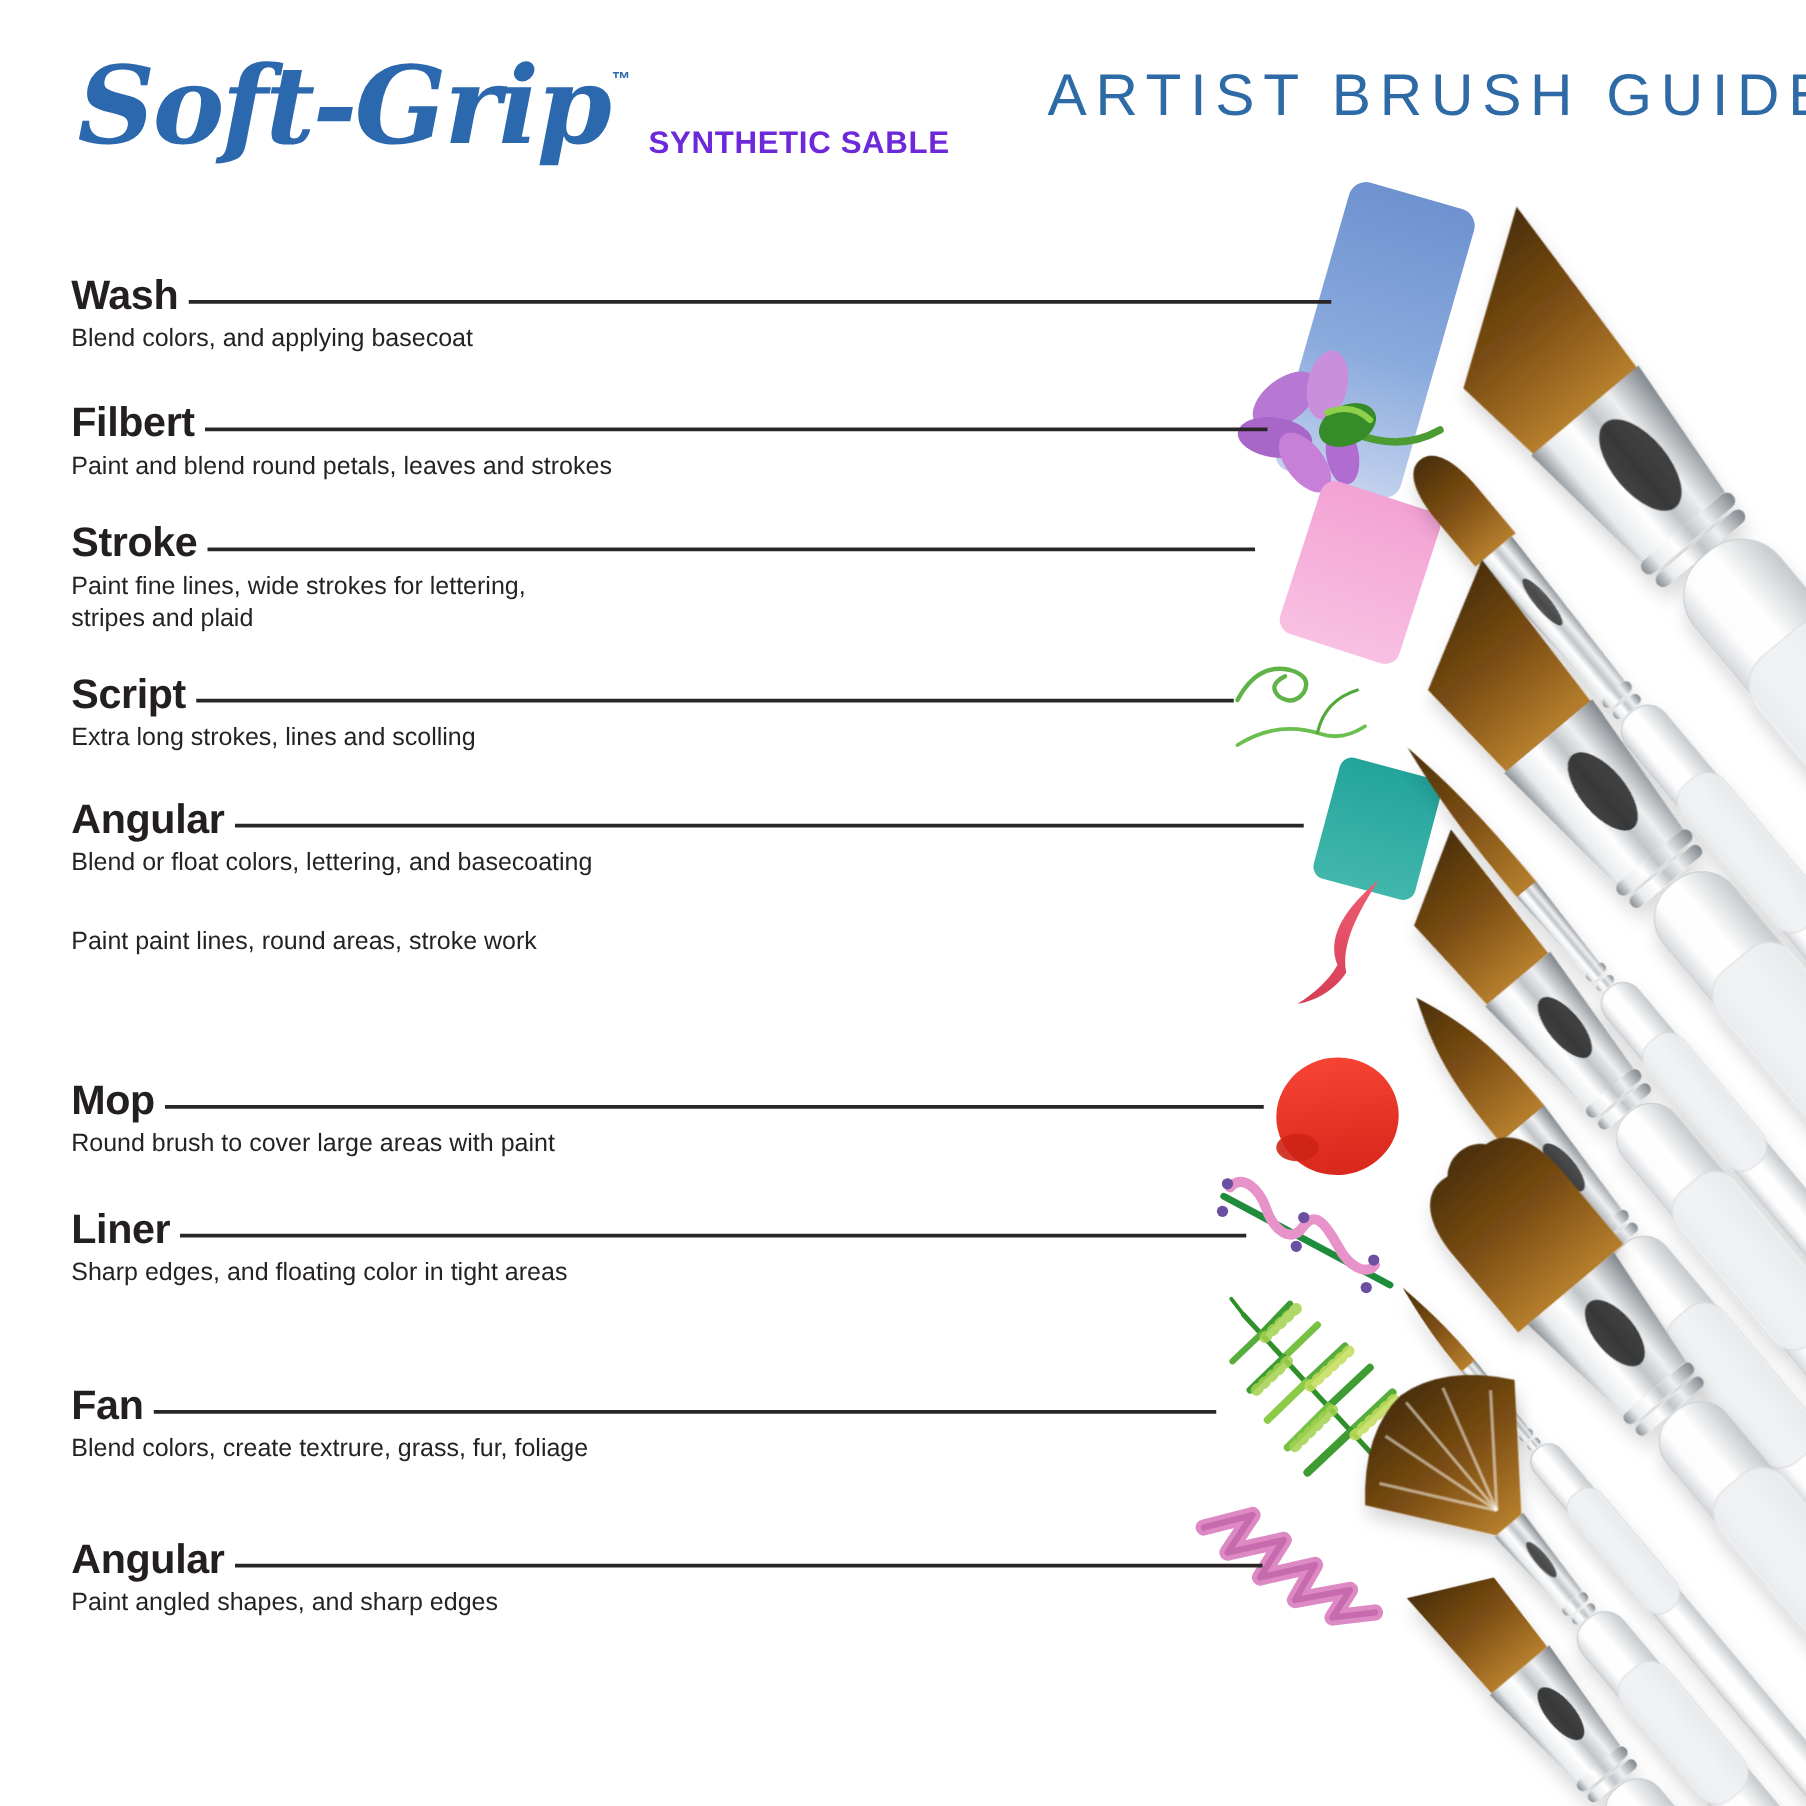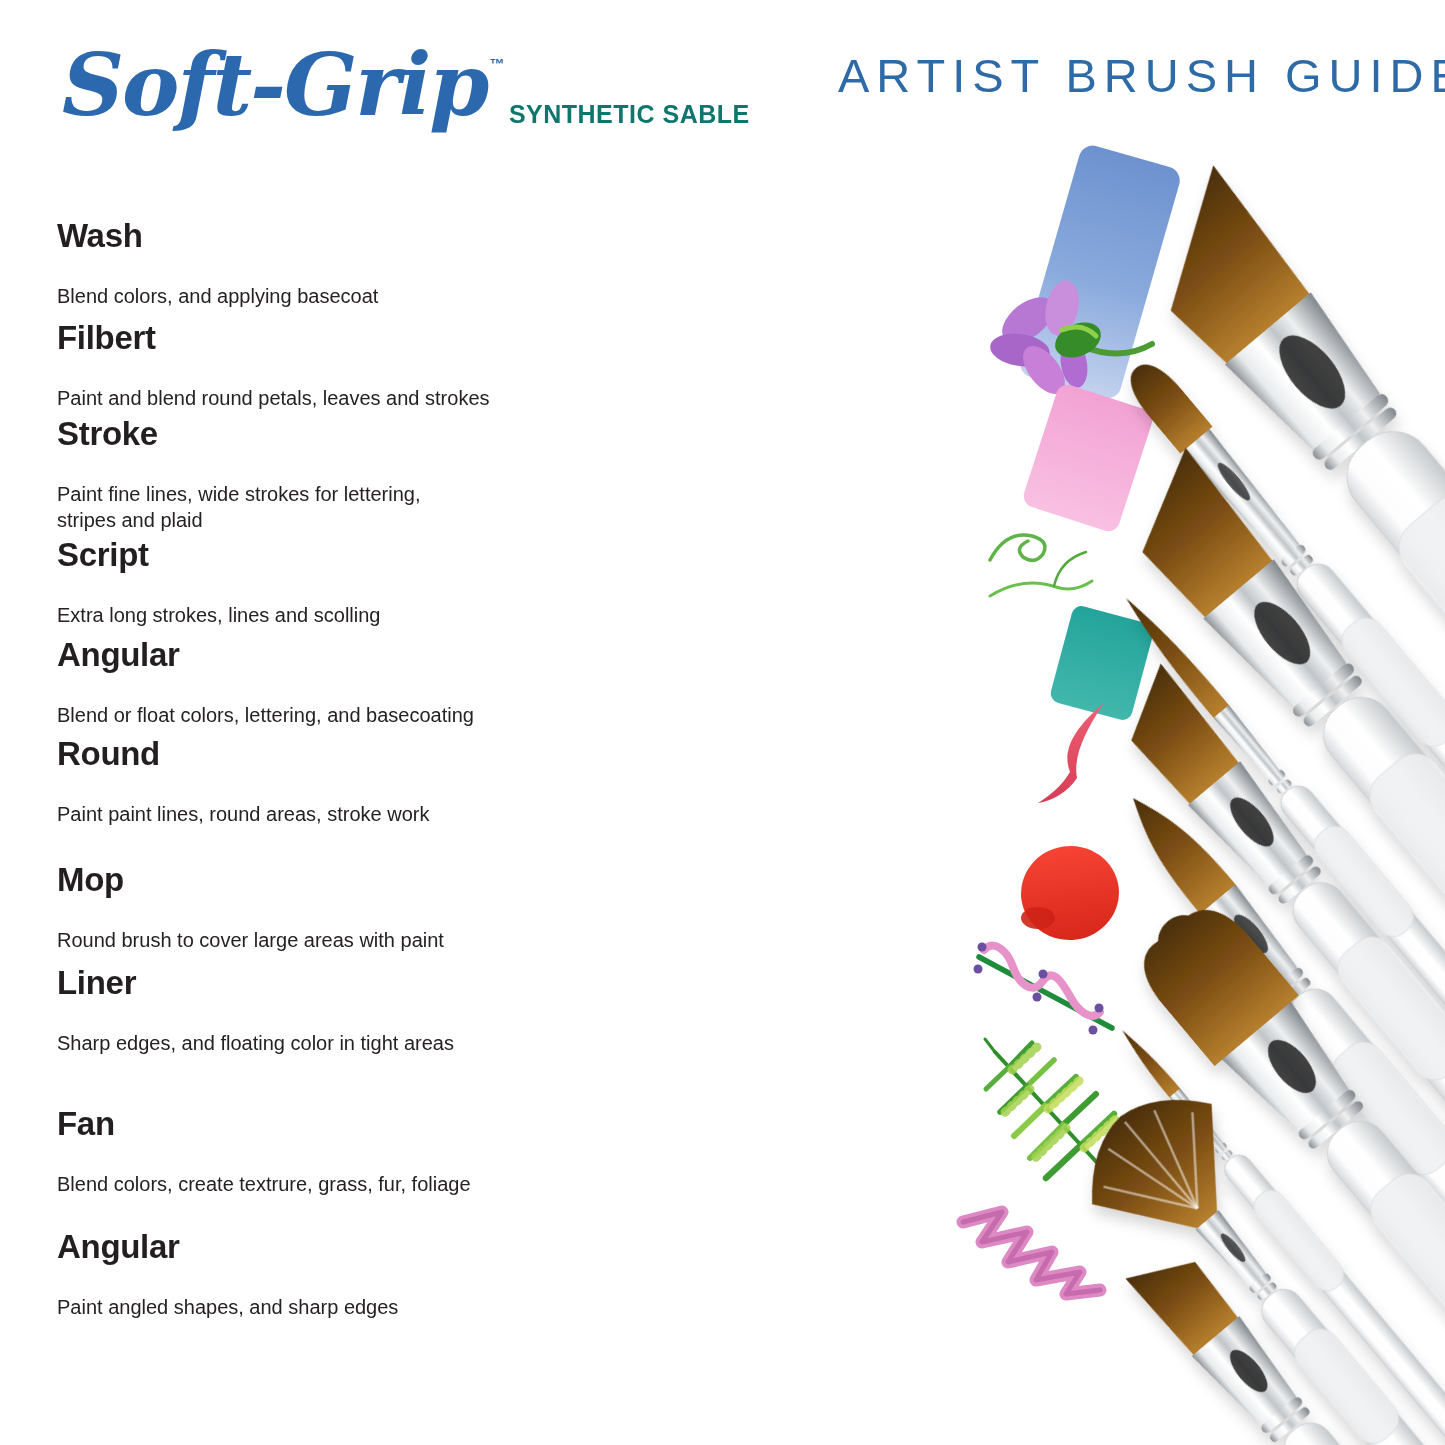--- a/index.html
+++ b/index.html
@@ -6,26 +6,26 @@
   body{width:1445px;height:1445px;position:relative;overflow:hidden;
        font-family:"Liberation Sans",sans-serif;color:#231f20;}
   .art{position:absolute;left:0;top:0;z-index:0;}
   
   .logo{position:absolute;left:62px;top:42px;z-index:2;white-space:nowrap;}
   .logo .script{font-family:"DejaVu Serif",serif;font-style:italic;font-weight:bold;
                 font-size:86px;line-height:1.0;color:#2b68ae;letter-spacing:-2px;}
   .logo .tm{font-family:"Liberation Sans",sans-serif;font-style:normal;font-weight:bold;
             font-size:15px;color:#2b68ae;vertical-align:46px;margin-left:2px;}
   .logo .sub{display:inline-block;font-weight:bold;font-size:25px;letter-spacing:0.5px;
-             color:#0f766e;margin-left:0;vertical-align:-8px;}
+             color:#6d28d9;margin-left:10px;vertical-align:-8px;}
   .pagetitle{position:absolute;left:838px;top:48px;width:600px;z-index:2;
              font-size:47px;font-weight:400;letter-spacing:7px;color:#2e6ba6;white-space:nowrap;}
   
   .row{position:absolute;left:57px;z-index:2;}
-  .rowline{display:flex;align-items:flex-start;flex-direction:column;}
+  .rowline{display:flex;align-items:flex-start;}
   .bname{margin:0;font-size:33px;font-weight:700;letter-spacing:-0.3px;
          line-height:36px;color:#231f20;white-space:nowrap;}
   .leader{flex:1;height:0;border-top:3px solid #2a2627;margin-top:22px;margin-left:8px;}
   .bdesc{margin:4px 0 0;font-size:20px;line-height:26px;color:#262223;
          white-space:pre-line;max-width:700px;}
 </style>
 </head>
 <body>
 
 <svg class="art" width="1445" height="1445" viewBox="0 0 1445 1445">
@@ -303,24 +303,20 @@
 
 <div class="row" style="top:637px;width:986px">
   <div class="rowline">
       <h2 class="bname">Angular</h2>
       <div class="leader"></div>
     </div>
   <p class="bdesc">Blend or float colors, lettering, and basecoating</p>
 </div>
 
 <div class="row" style="top:736px;width:986px">
-  <div class="rowline">
-      <h2 class="bname">Round</h2>
-      <div class="leader"></div>
-    </div>
   <p class="bdesc">Paint paint lines, round areas, stroke work</p>
 </div>
 
 <div class="row" style="top:862px;width:954px">
   <div class="rowline">
       <h2 class="bname">Mop</h2>
       <div class="leader"></div>
     </div>
   <p class="bdesc">Round brush to cover large areas with paint</p>
 </div>

